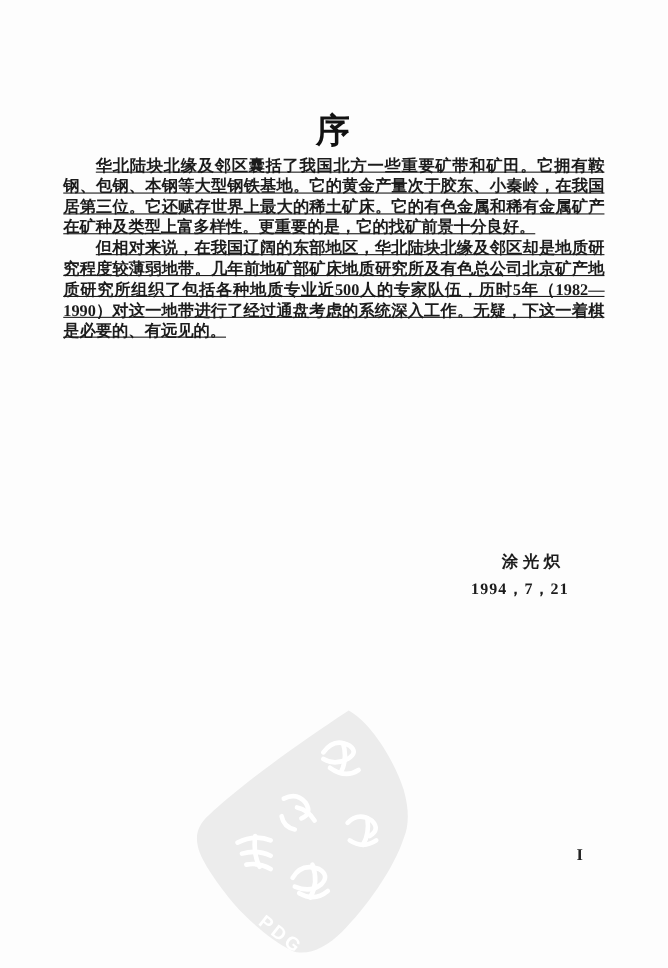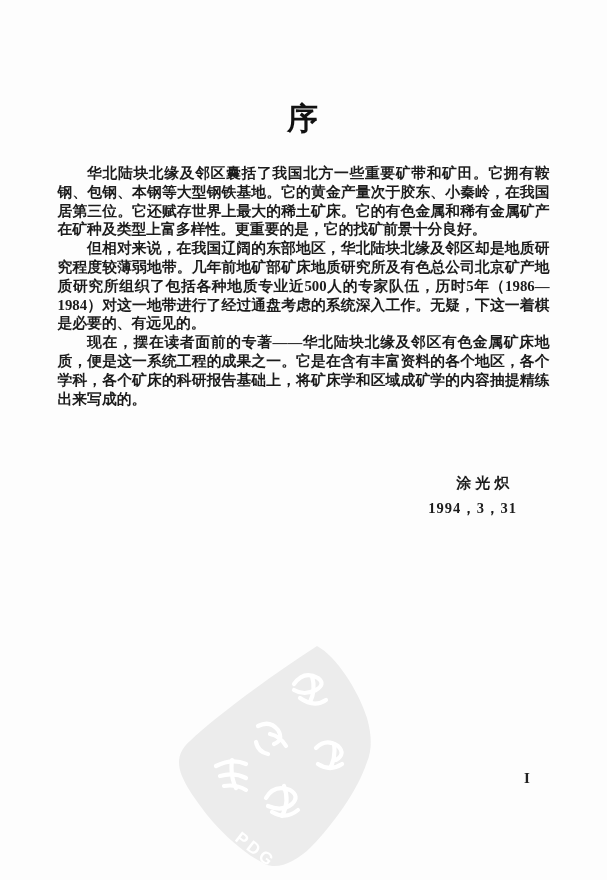--- a/index.html
+++ b/index.html
@@ -19,34 +19,35 @@
   .title {
     margin: 0;
     padding-top: 98px;
     text-align: center;
     font-size: 31px;
     font-weight: 700;
     letter-spacing: 2px;
     color: #111111;
   }
   .body-text {
-    margin: 24px auto 0 auto;
+    margin: 2px auto 0 auto;
     width: 492px;
     font-size: 14.8px;
     line-height: 18.8px;
     font-weight: 600;
     text-align: justify;
+    text-decoration: underline;
   }
   .body-text p {
     margin: 0;
     text-indent: 2em;
   }
   .signature-block {
     position: absolute;
-    top: 474px;
+    top: 501px;
     right: 90px;
     text-align: center;
   }
   .sig-name {
     font-size: 15px;
     font-weight: 700;
     letter-spacing: 4px;
     padding-left: 24px;
   }
   .sig-date {
@@ -88,27 +89,26 @@
 </style>
 </head>
 <body>
 
 <div class="page">
 
   <h1 class="title">序</h1>
 
   <div class="body-text">
     <p>华北陆块北缘及邻区囊括了我国北方一些重要矿带和矿田。它拥有鞍钢、包钢、本钢等大型钢铁基地。它的黄金产量次于胶东、小秦岭，在我国居第三位。它还赋存世界上最大的稀土矿床。它的有色金属和稀有金属矿产在矿种及类型上富多样性。更重要的是，它的找矿前景十分良好。</p>
-    <p>但相对来说，在我国辽阔的东部地区，华北陆块北缘及邻区却是地质研究程度较薄弱地带。几年前地矿部矿床地质研究所及有色总公司北京矿产地质研究所组织了包括各种地质专业近500人的专家队伍，历时5年（1986—1984）对这一地带进行了经过通盘考虑的系统深入工作。无疑，下这一着棋是必要的、有远见的。</p>
-    <p>现在，摆在读者面前的专著——华北陆块北缘及邻区有色金属矿床地质，便是这一系统工程的成果之一。它是在含有丰富资料的各个地区，各个学科，各个矿床的科研报告基础上，将矿床学和区域成矿学的内容抽提精练出来写成的。</p>
+    <p>但相对来说，在我国辽阔的东部地区，华北陆块北缘及邻区却是地质研究程度较薄弱地带。几年前地矿部矿床地质研究所及有色总公司北京矿产地质研究所组织了包括各种地质专业近500人的专家队伍，历时5年（1982—1990）对这一地带进行了经过通盘考虑的系统深入工作。无疑，下这一着棋是必要的、有远见的。</p>
   </div>
 
   <div class="signature-block">
     <div class="sig-name">涂光炽</div>
-    <div class="sig-date">1994，3，31</div>
+    <div class="sig-date">1994，7，21</div>
   </div>
 
   <svg class="watermark" viewBox="0 0 300 282" aria-hidden="true">
 
     <path d="M 167 48
          C 186 58, 208 92, 217 120
          C 222 138, 222 152, 217 164
          C 208 192, 182 228, 161 249
          C 146 264, 128 272, 115 266
          C 98 258, 77 240, 63 224

